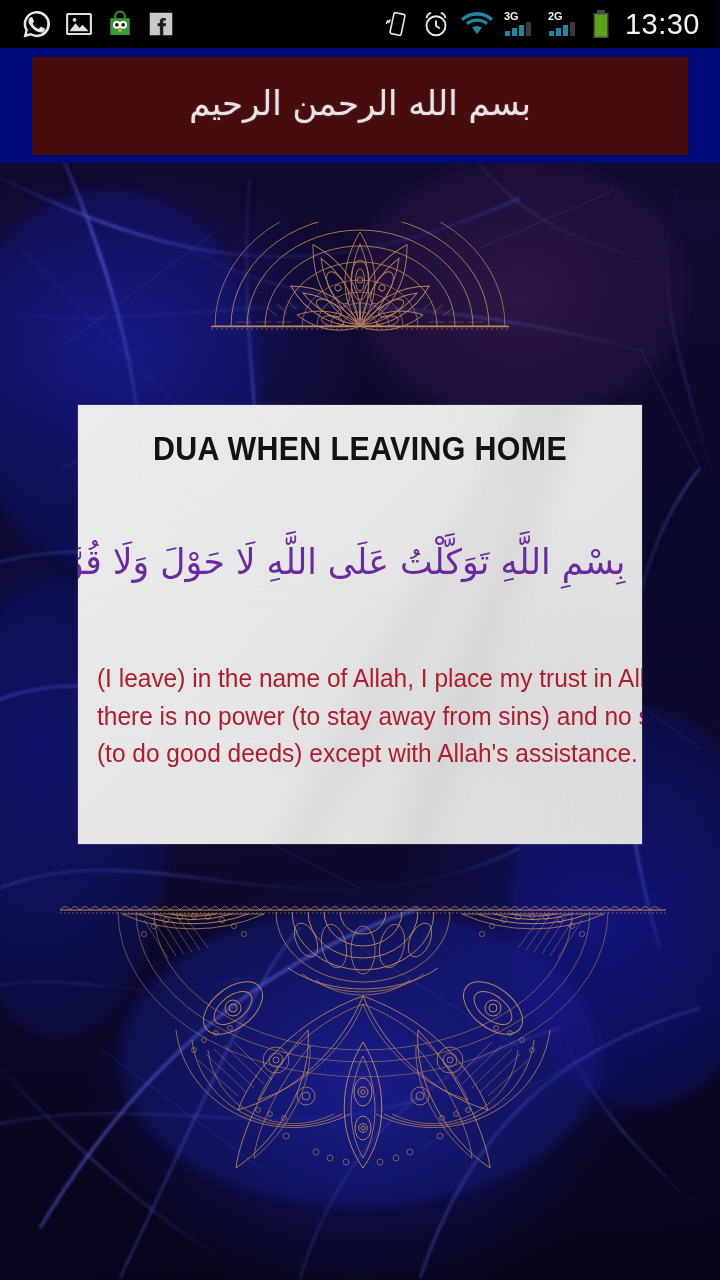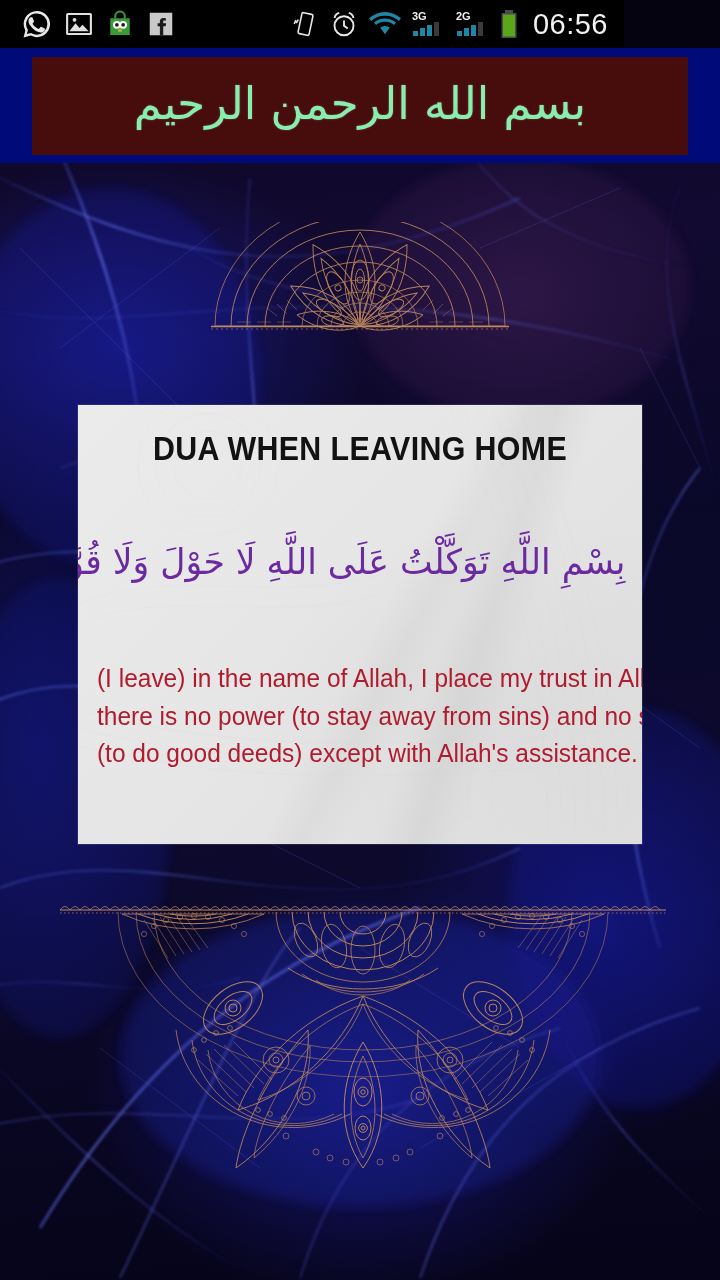--- a/index.html
+++ b/index.html
@@ -5,21 +5,21 @@
   * { margin:0; padding:0; box-sizing:border-box; }
   html,body { width:720px; height:1280px; overflow:hidden; }
   body {
     font-family:"Liberation Sans", sans-serif;
     background:#05030f;
     position:relative;
   }
 
   
   #status-bar {
-    position:absolute; left:0; top:0; width:624px; height:48px;
+    position:absolute; left:0; top:0; width:716px; height:48px;
     background:#000000;
     display:flex; align-items:center;
     z-index:40;
   }
   #status-left { display:flex; align-items:center; gap:11px; padding-left:20px; }
   #status-right {
     margin-left:auto; display:flex; align-items:center; gap:10px; padding-right:16px;
   }
   .sb-icon { display:block; }
 
@@ -50,23 +50,23 @@
     background:#000a78;
     z-index:20;
     display:flex; align-items:center; justify-content:center;
   }
   #bismillah-inner {
     position:absolute; left:32px; top:9px; width:656px; height:98px;
     background:#470d0d;
     display:flex; align-items:center; justify-content:center;
   }
   #bismillah-text {
-    color:#86efac;
+    color:#e5e5e5;
     font-family:"DejaVu Sans", sans-serif;
-    font-size:45px;
+    font-size:34px;
     direction:rtl;
     line-height:1;
     padding-bottom:6px;
     letter-spacing:-1px;
     text-shadow:0 0 2px rgba(210,150,175,.5);
   }
 
   
   #mandala-top {
     position:absolute; left:207px; top:222px; width:306px; height:110px;
@@ -559,15 +559,15 @@
         <path d="M23 27 L23 13 L28 13 L28 27 Z" fill="#3a3a3a"></path>
       </g>
     </svg>
 
     <svg class="sb-icon" width="20" height="32" viewBox="0 0 20 32">
       <rect x="6" y="2" width="8" height="3" fill="#4a4a4a"></rect>
       <rect x="2.5" y="5" width="15" height="25" fill="#4a4a4a"></rect>
       <rect x="4" y="6.5" width="12" height="22" fill="#5aa61a"></rect>
     </svg>
 
-    <div id="clock">06:56</div>
+    <div id="clock">13:30</div>
   </div>
 </div>
 
 </body></html>

